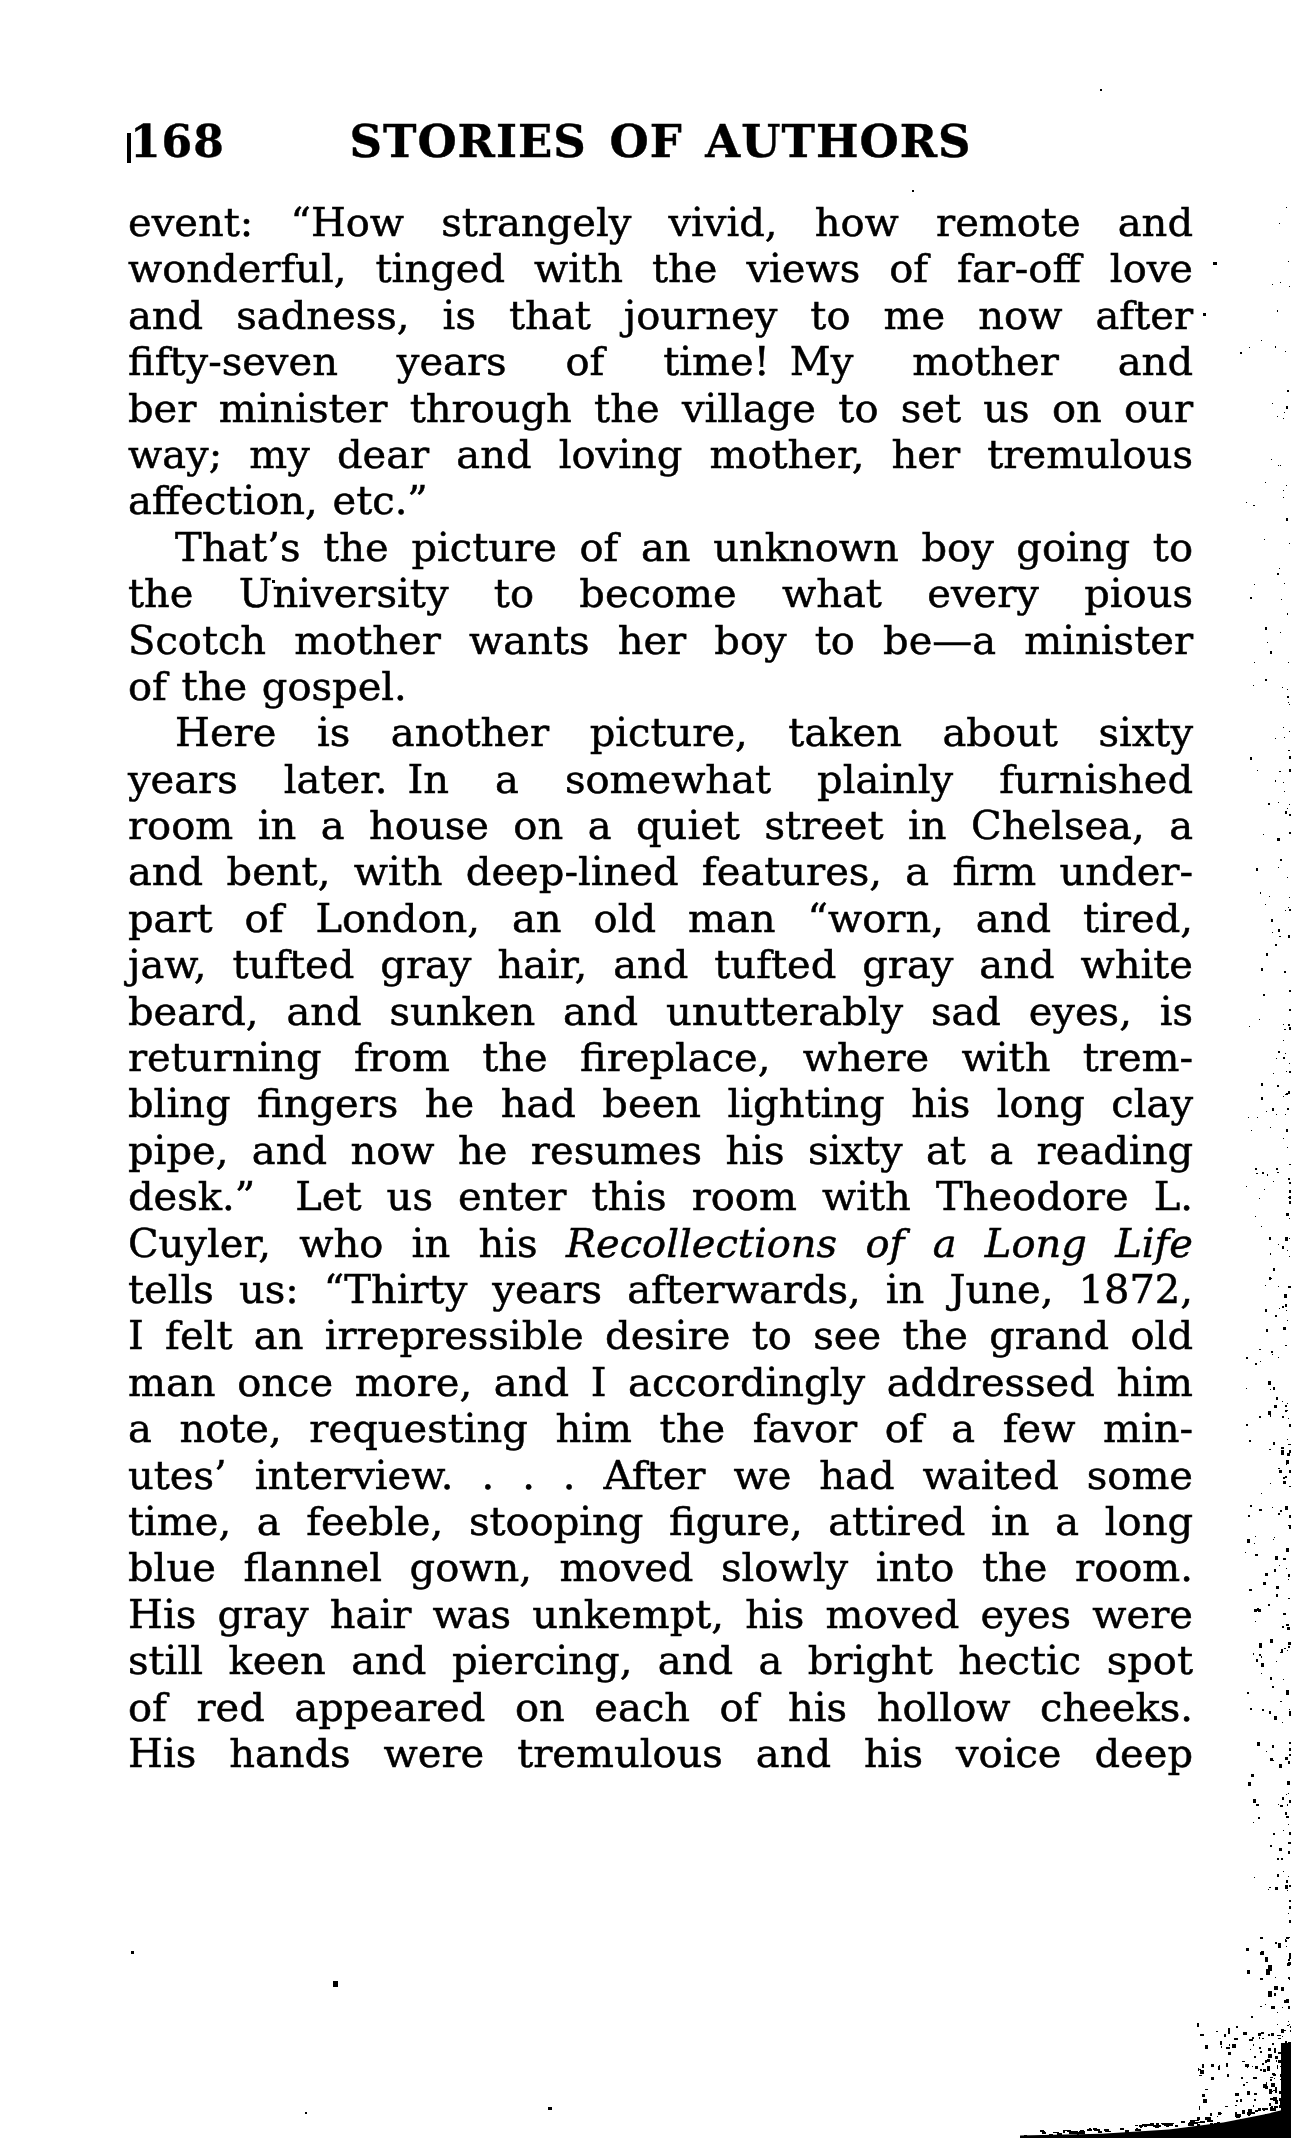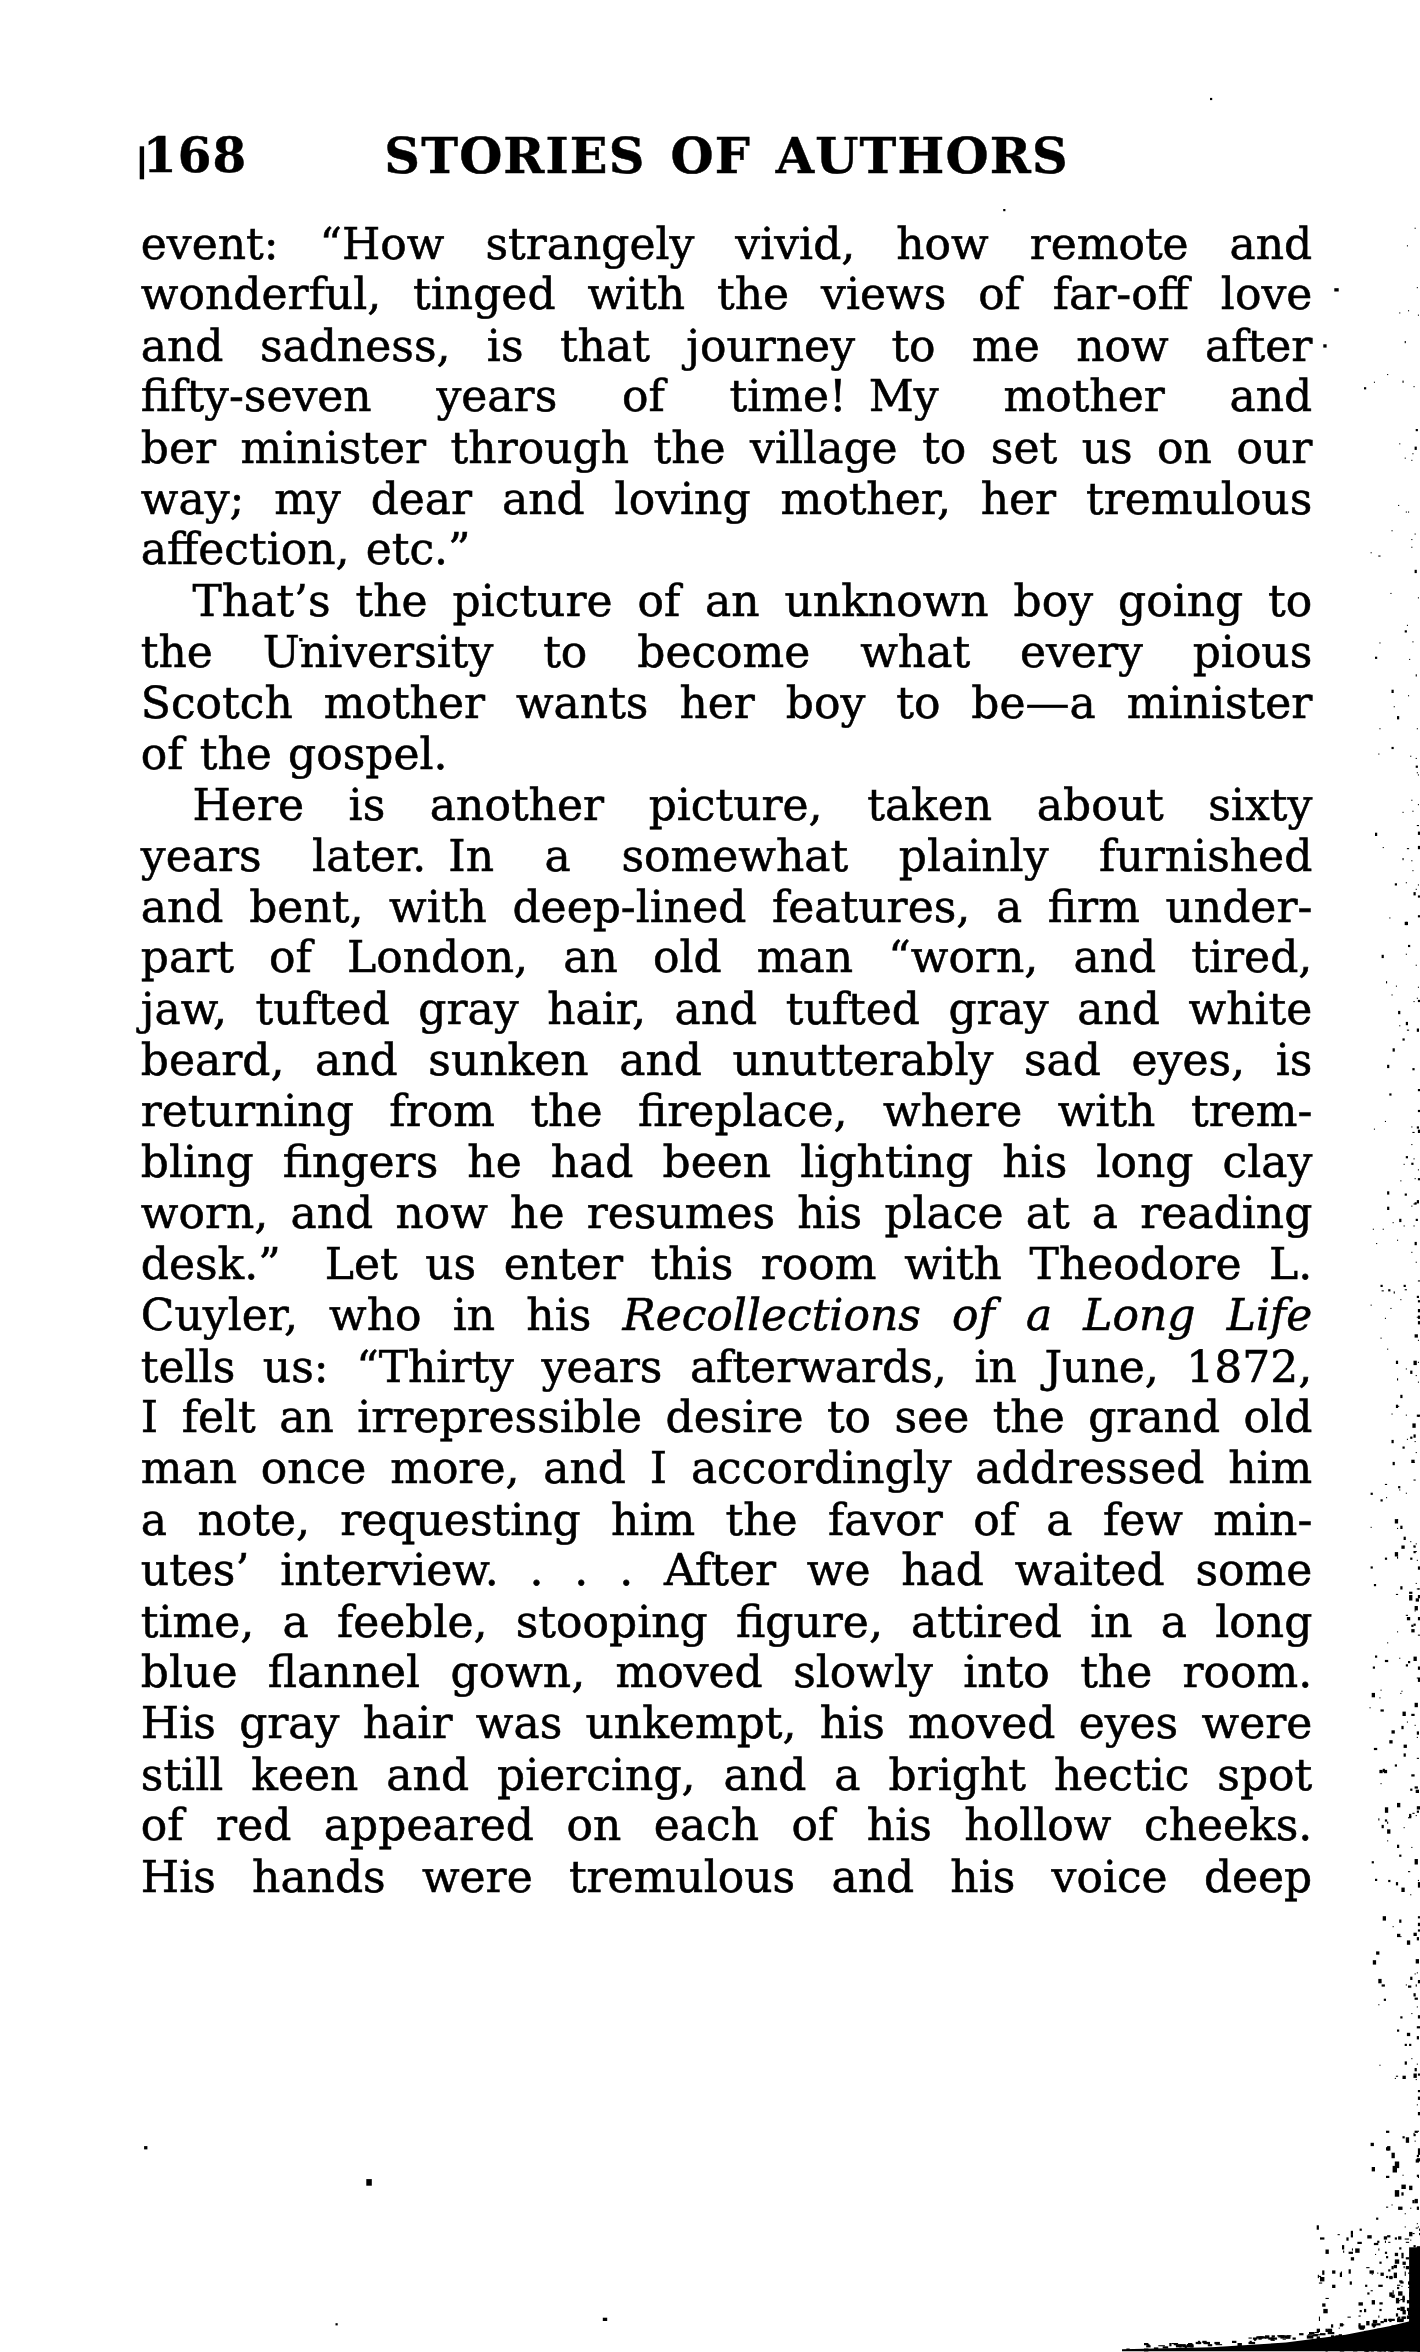--- a/index.html
+++ b/index.html
@@ -69,27 +69,28 @@
       <div class="line j"><span>fifty-seven years of time! My mother and</span></div>
       <div class="line j"><span>ber minister through the village to set us on our</span></div>
       <div class="line j"><span>way; my dear and loving mother, her tremulous</span></div>
       <div class="line l"><span>affection, etc.”</span></div>
       <div class="line j ind"><span>That’s the picture of an unknown boy going to</span></div>
       <div class="line j"><span>the University to become what every pious</span></div>
       <div class="line j"><span>Scotch mother wants her boy to be—a minister</span></div>
       <div class="line l"><span>of the gospel.</span></div>
       <div class="line j ind"><span>Here is another picture, taken about sixty</span></div>
       <div class="line j"><span>years later. In a somewhat plainly furnished</span></div>
+      <div class="line j"><span>room in a house on a quiet street in Chelsea, a</span></div>
       <div class="line j"><span>and bent, with deep-lined features, a firm under-</span></div>
       <div class="line j"><span>part of London, an old man “worn, and tired,</span></div>
       <div class="line j"><span>jaw, tufted gray hair, and tufted gray and white</span></div>
       <div class="line j"><span>beard, and sunken and unutterably sad eyes, is</span></div>
       <div class="line j"><span>returning from the fireplace, where with trem-</span></div>
       <div class="line j"><span>bling fingers he had been lighting his long clay</span></div>
-      <div class="line j"><span>worn, and now he resumes his place at a reading</span></div>
+      <div class="line j"><span>pipe, and now he resumes his sixty at a reading</span></div>
       <div class="line j"><span>desk.” Let us enter this room with Theodore L.</span></div>
       <div class="line j"><span>Cuyler, who in his </span><span class="it">Recollections of a Long Life</span></div>
       <div class="line j"><span>tells us: “Thirty years afterwards, in June, 1872,</span></div>
       <div class="line j"><span>I felt an irrepressible desire to see the grand old</span></div>
       <div class="line j"><span>man once more, and I accordingly addressed him</span></div>
       <div class="line j"><span>a note, requesting him the favor of a few min-</span></div>
       <div class="line j"><span>utes’ interview. . . . After we had waited some</span></div>
       <div class="line j"><span>time, a feeble, stooping figure, attired in a long</span></div>
       <div class="line j"><span>blue flannel gown, moved slowly into the room.</span></div>
       <div class="line j"><span>His gray hair was unkempt, his moved eyes were</span></div>

